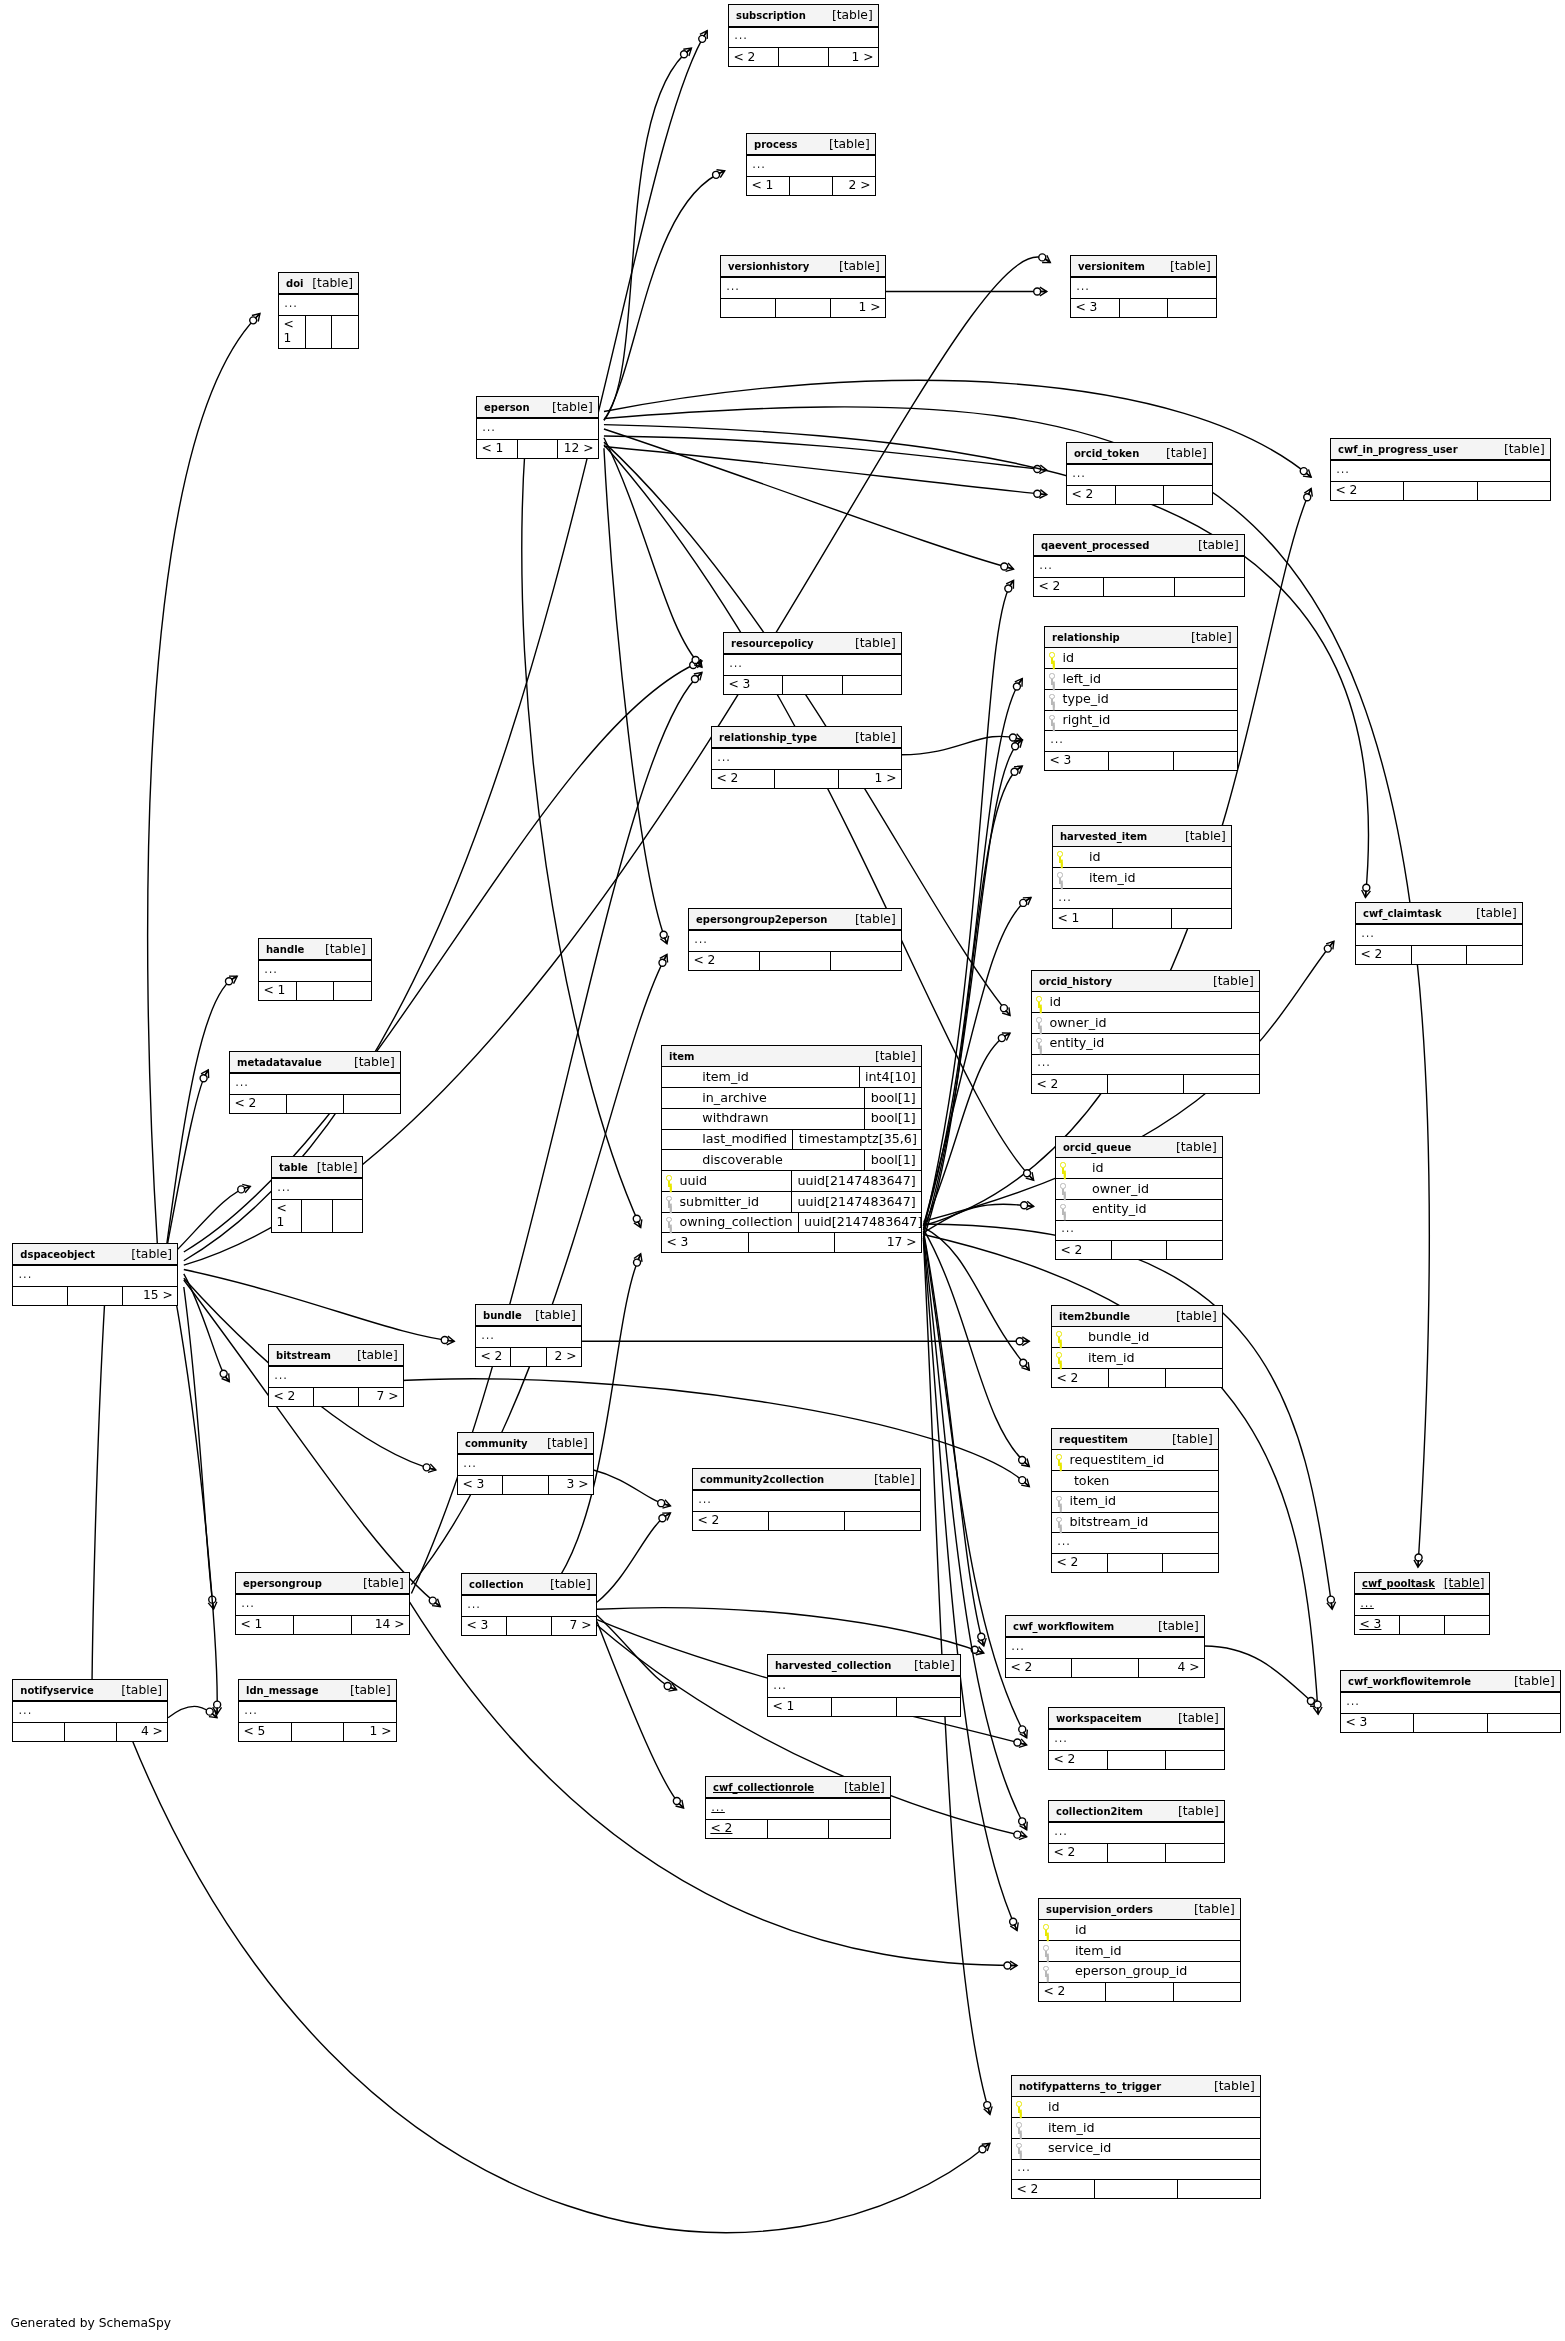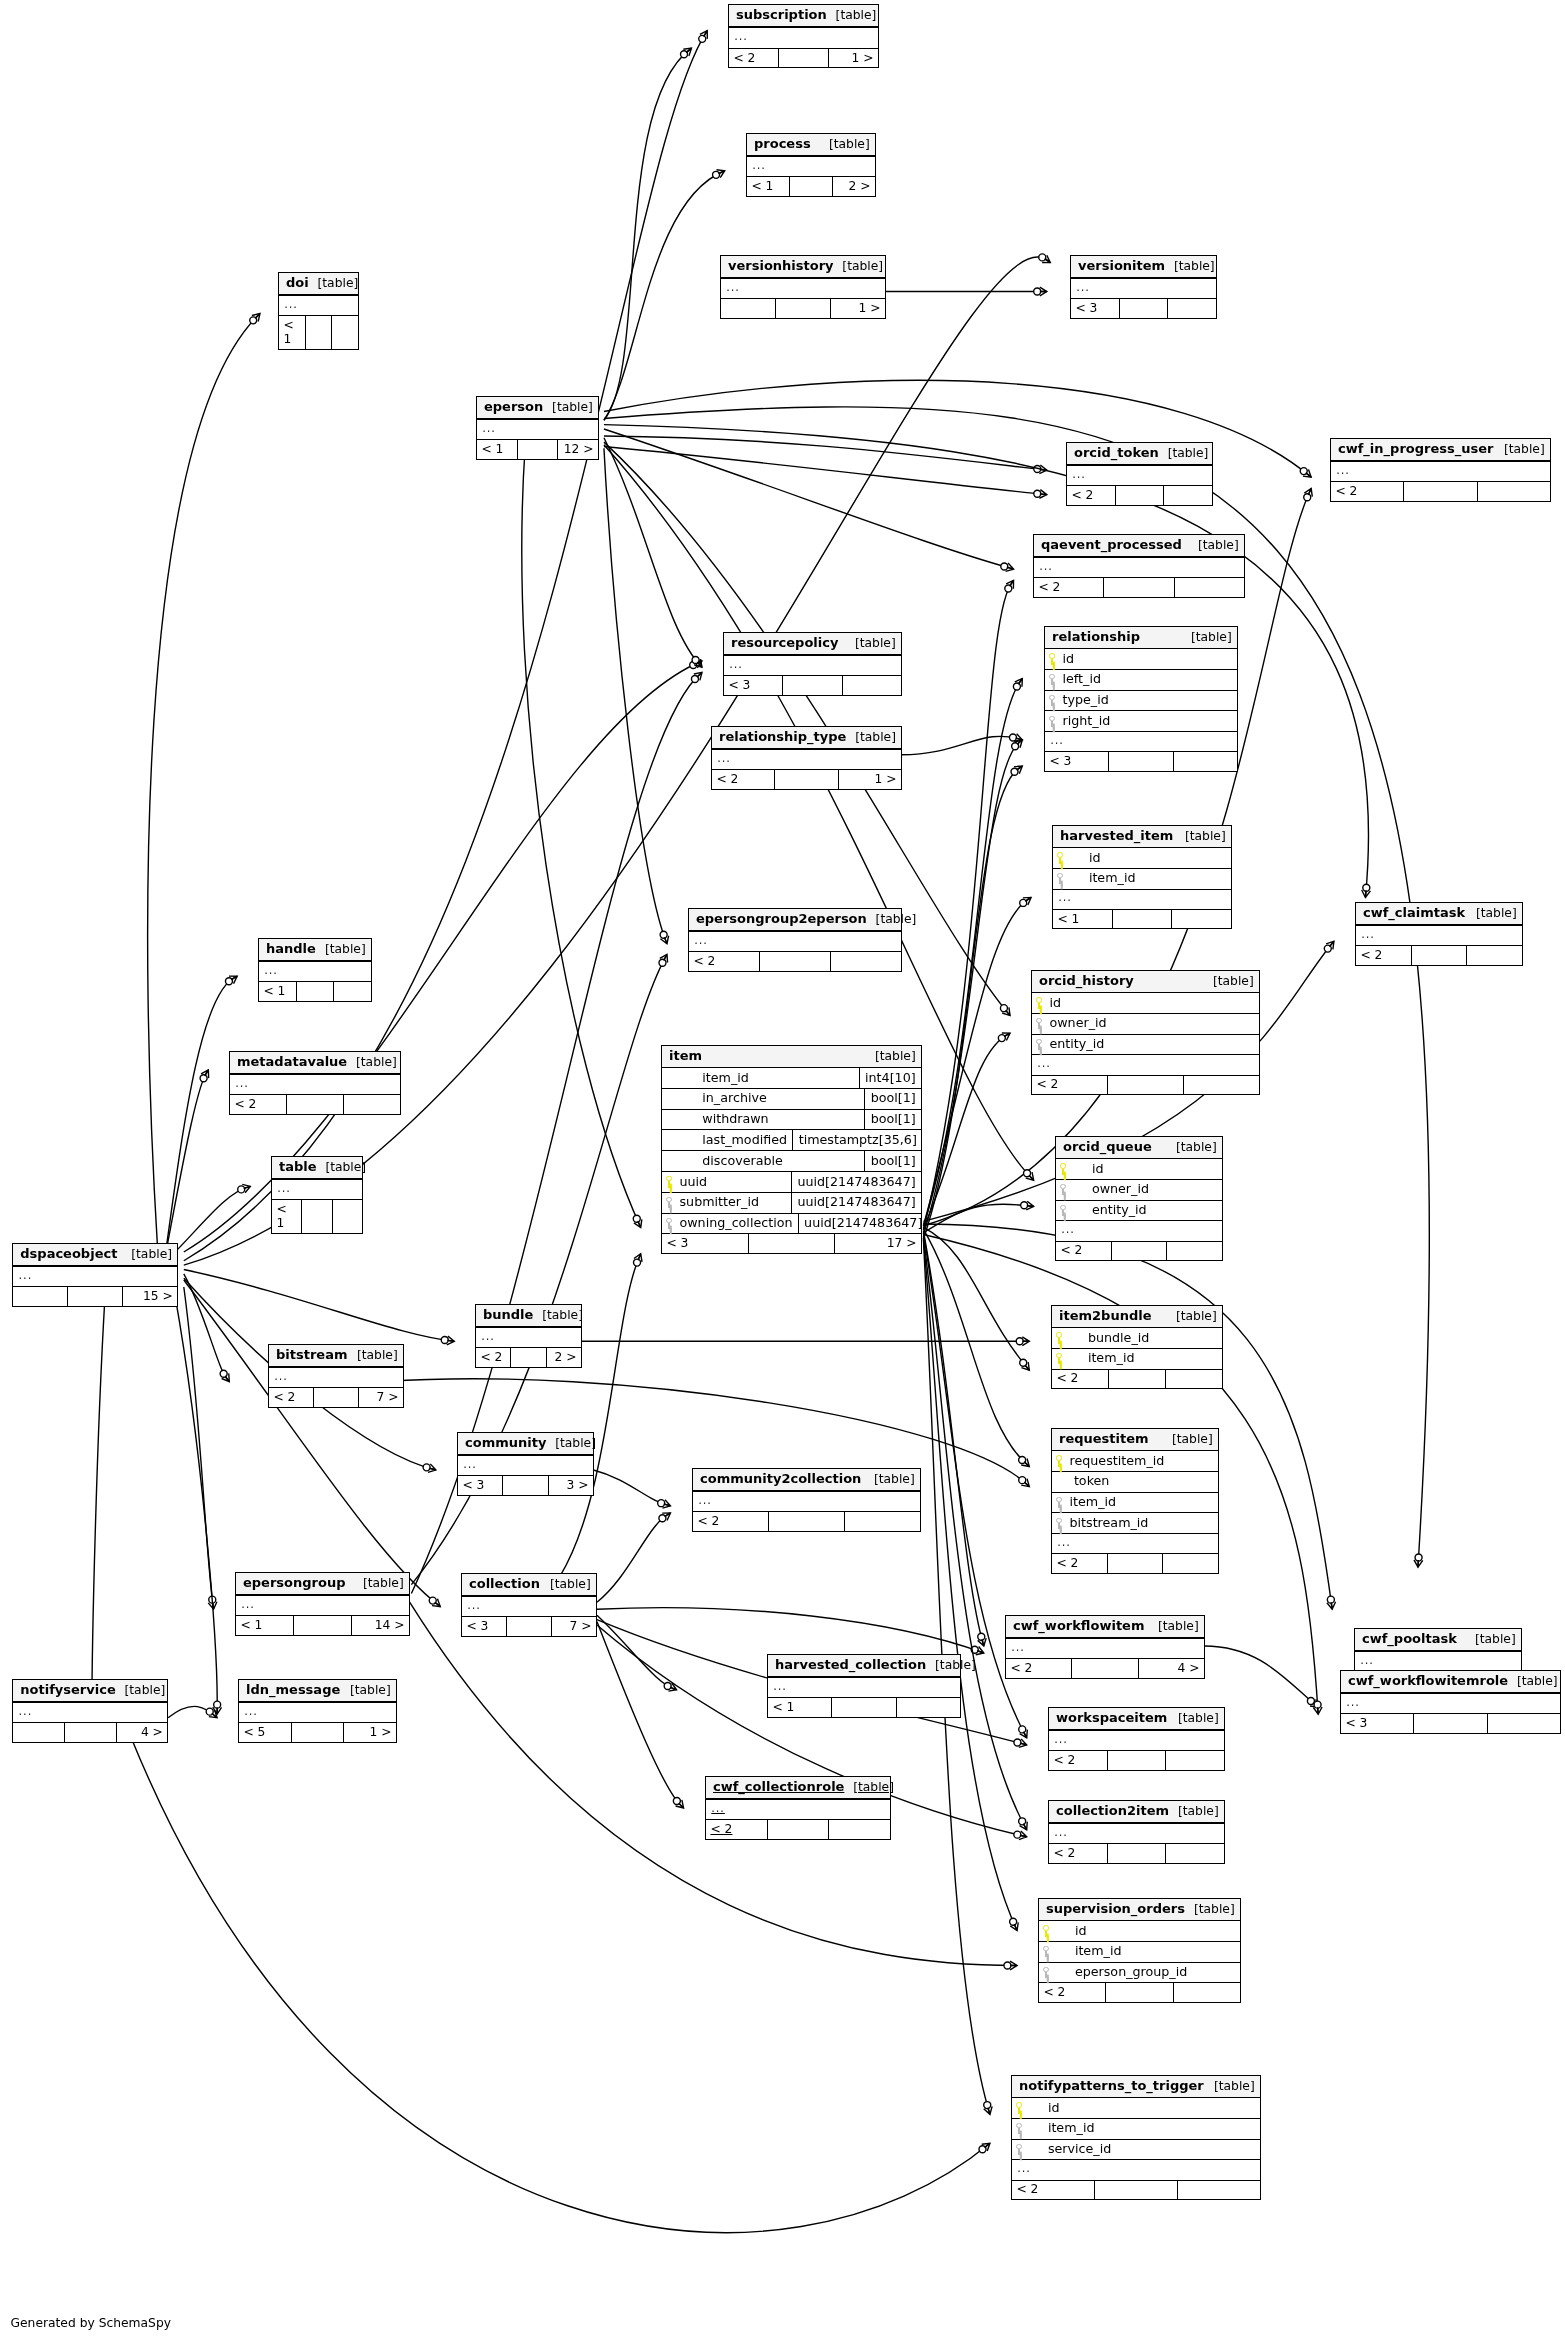--- a/index.html
+++ b/index.html
@@ -39,21 +39,21 @@
     background: #f4f4f4;
     border-bottom: 1.8px solid #000;
     padding: 2.6px 5.3px 3.5px 7px;
     display: flex;
     align-items: baseline;
     justify-content: space-between;
     white-space: nowrap;
   }
   .tbl .hdr .tname {
     font-weight: bold;
-    font-size: 13px;
+    font-size: 10px;
   }
   .tbl .hdr .ttag {
     font-weight: normal;
     font-size: 12.3px;
     color: #000;
     padding-left: 8.8px;
     text-align: right;
   }
   .tbl .col {
     display: flex;
@@ -716,21 +716,21 @@
           <span class="tname">epersongroup2eperson</span>
           <span class="ttag">[table]</span>
         </div>
         <div class="ellipsis thick">...</div>
         <div class="foot">
           <div class="left">&lt; 2</div>
           <div class="mid"></div>
           <div class="right"></div>
         </div>
       </div>
-      <div class="tbl" style="left: 1354px; top: 1628px; width: 168px;">
+      <div class="tbl" style="left: 1354px; top: 1572px; width: 136px; text-decoration: underline;">
         <div class="hdr">
           <span class="tname">cwf_pooltask</span>
           <span class="ttag">[table]</span>
         </div>
         <div class="ellipsis thick">...</div>
         <div class="foot">
           <div class="left">&lt; 3</div>
           <div class="mid"></div>
           <div class="right"></div>
         </div>

